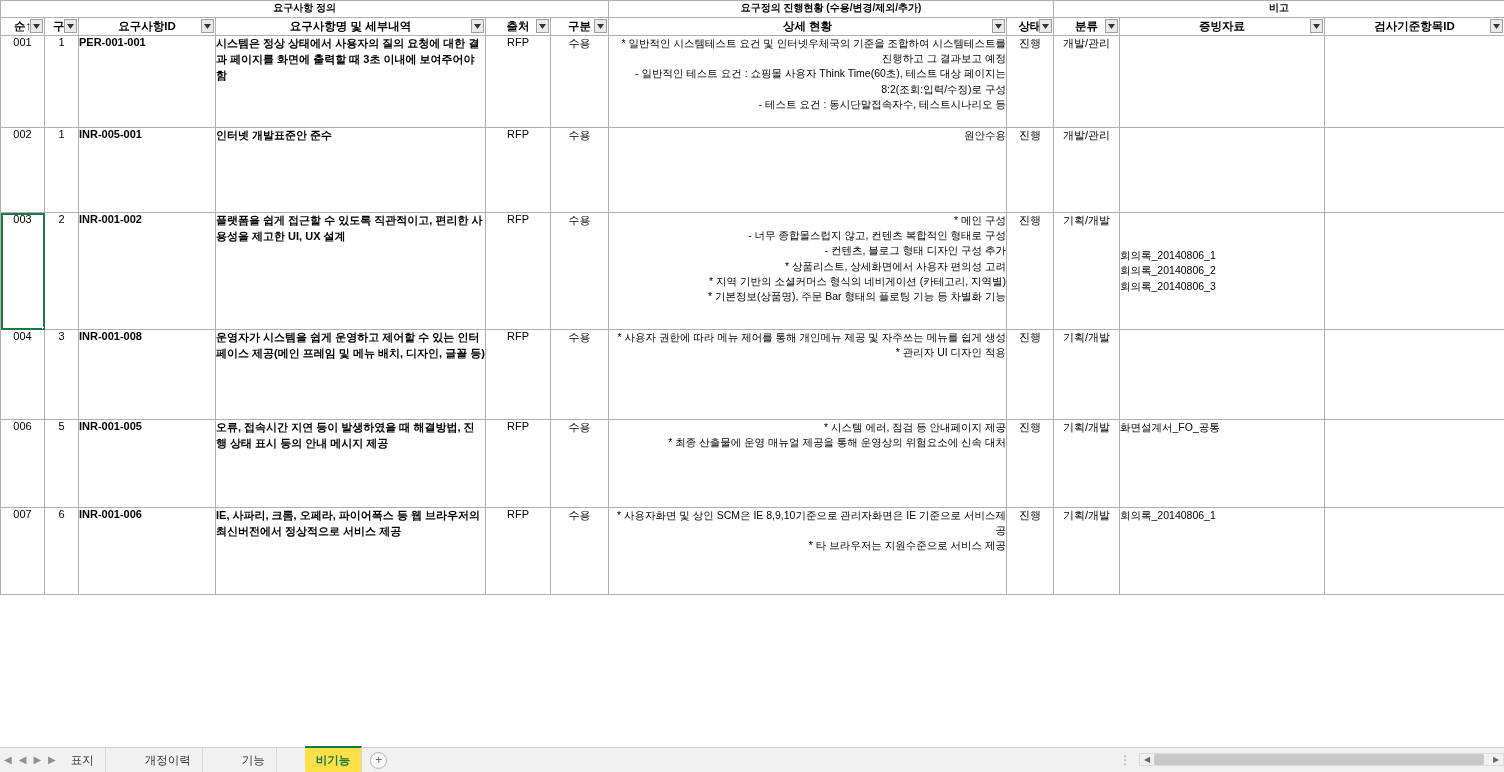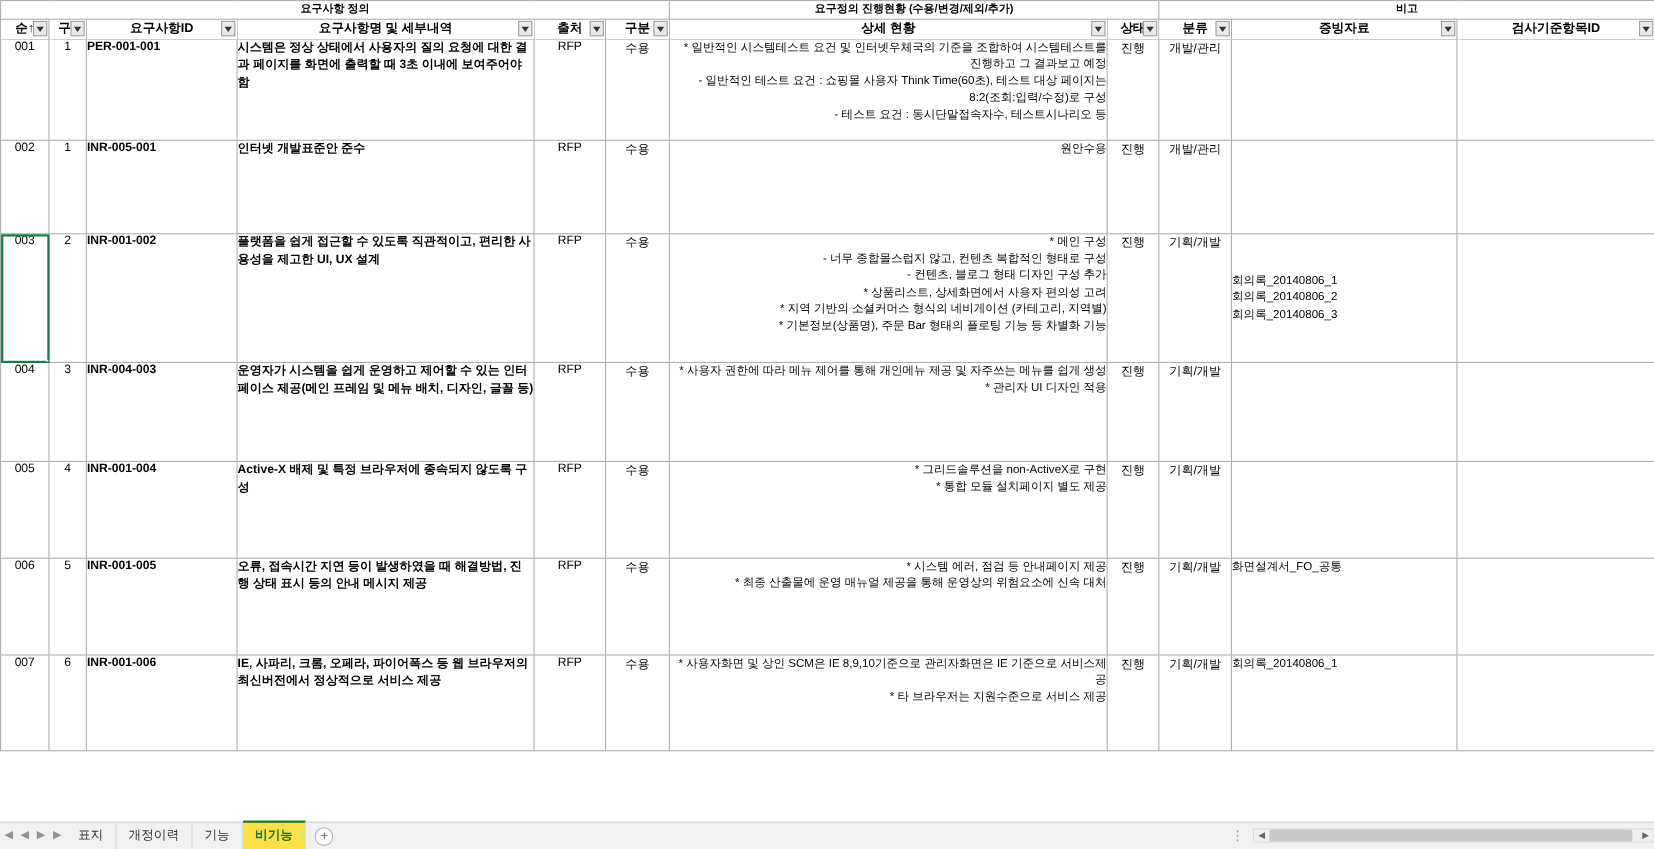--- a/index.html
+++ b/index.html
@@ -97,21 +97,21 @@
     font-size: 11.5px;
   }
   .navbtns {
     display: flex;
     align-items: center;
     padding: 0 4px;
     gap: 7px;
     color: #909090;
   }
   .navbtns span { cursor: pointer; font-size: 10px; line-height: 1; }
-  .tabs { display: flex; align-items: flex-end; height: 25px; }
+  .tabs { display: flex; align-items: flex-end; height: 25px; gap: 28px; }
   .tab {
     padding: 4px 11px 5px 11px;
     color: #333;
     cursor: pointer;
     border-right: 1px solid #d8d8d8;
     line-height: 16px;
   }
   .tab.active {
     background: #fde047;
     font-weight: bold;
@@ -331,46 +331,32 @@
       <td class="c-mid">기획/개발</td>
       <td class="c-left" style="vertical-align:middle">회의록_20140806_1
 회의록_20140806_2
 회의록_20140806_3</td>
       <td class="c-left"></td>
     </tr>
 
     <tr class="datarow" style="height:90px">
       <td class="c-num">004</td>
       <td class="c-mid">3</td>
-      <td class="c-id">INR-004-003</td>
+      <td class="c-id">INR-001-008</td>
       <td class="c-name">운영자가 시스템을 쉽게 운영하고 제어할 수 있는 인터페이스 제공(메인 프레임 및 메뉴 배치, 디자인, 글꼴 등)</td>
       <td class="c-mid">RFP</td>
       <td class="c-mid">수용</td>
       <td class="c-detail">* 사용자 권한에 따라 메뉴 제어를 통해 개인메뉴 제공 및 자주쓰는 메뉴를 쉽게 생성
 * 관리자 UI 디자인 적용</td>
       <td class="c-mid">진행</td>
       <td class="c-mid">기획/개발</td>
       <td class="c-left"></td>
       <td class="c-left"></td>
     </tr>
 
-    <tr class="datarow" style="height:88px">
-      <td class="c-num">005</td>
-      <td class="c-mid">4</td>
-      <td class="c-id">INR-001-004</td>
-      <td class="c-name">Active-X 배제 및 특정 브라우저에 종속되지 않도록 구성</td>
-      <td class="c-mid">RFP</td>
-      <td class="c-mid">수용</td>
-      <td class="c-detail">* 그리드솔루션을 non-ActiveX로 구현
-* 통합 모듈 설치페이지 별도 제공</td>
-      <td class="c-mid">진행</td>
-      <td class="c-mid">기획/개발</td>
-      <td class="c-left"></td>
-      <td class="c-left"></td>
-    </tr>
 
     <tr class="datarow" style="height:88px">
       <td class="c-num">006</td>
       <td class="c-mid">5</td>
       <td class="c-id">INR-001-005</td>
       <td class="c-name">오류, 접속시간 지연 등이 발생하였을 때 해결방법, 진행 상태 표시 등의 안내 메시지 제공</td>
       <td class="c-mid">RFP</td>
       <td class="c-mid">수용</td>
       <td class="c-detail">* 시스템 에러, 점검 등 안내페이지 제공
 * 최종 산출물에 운영 매뉴얼 제공을 통해 운영상의 위험요소에 신속 대처</td>

